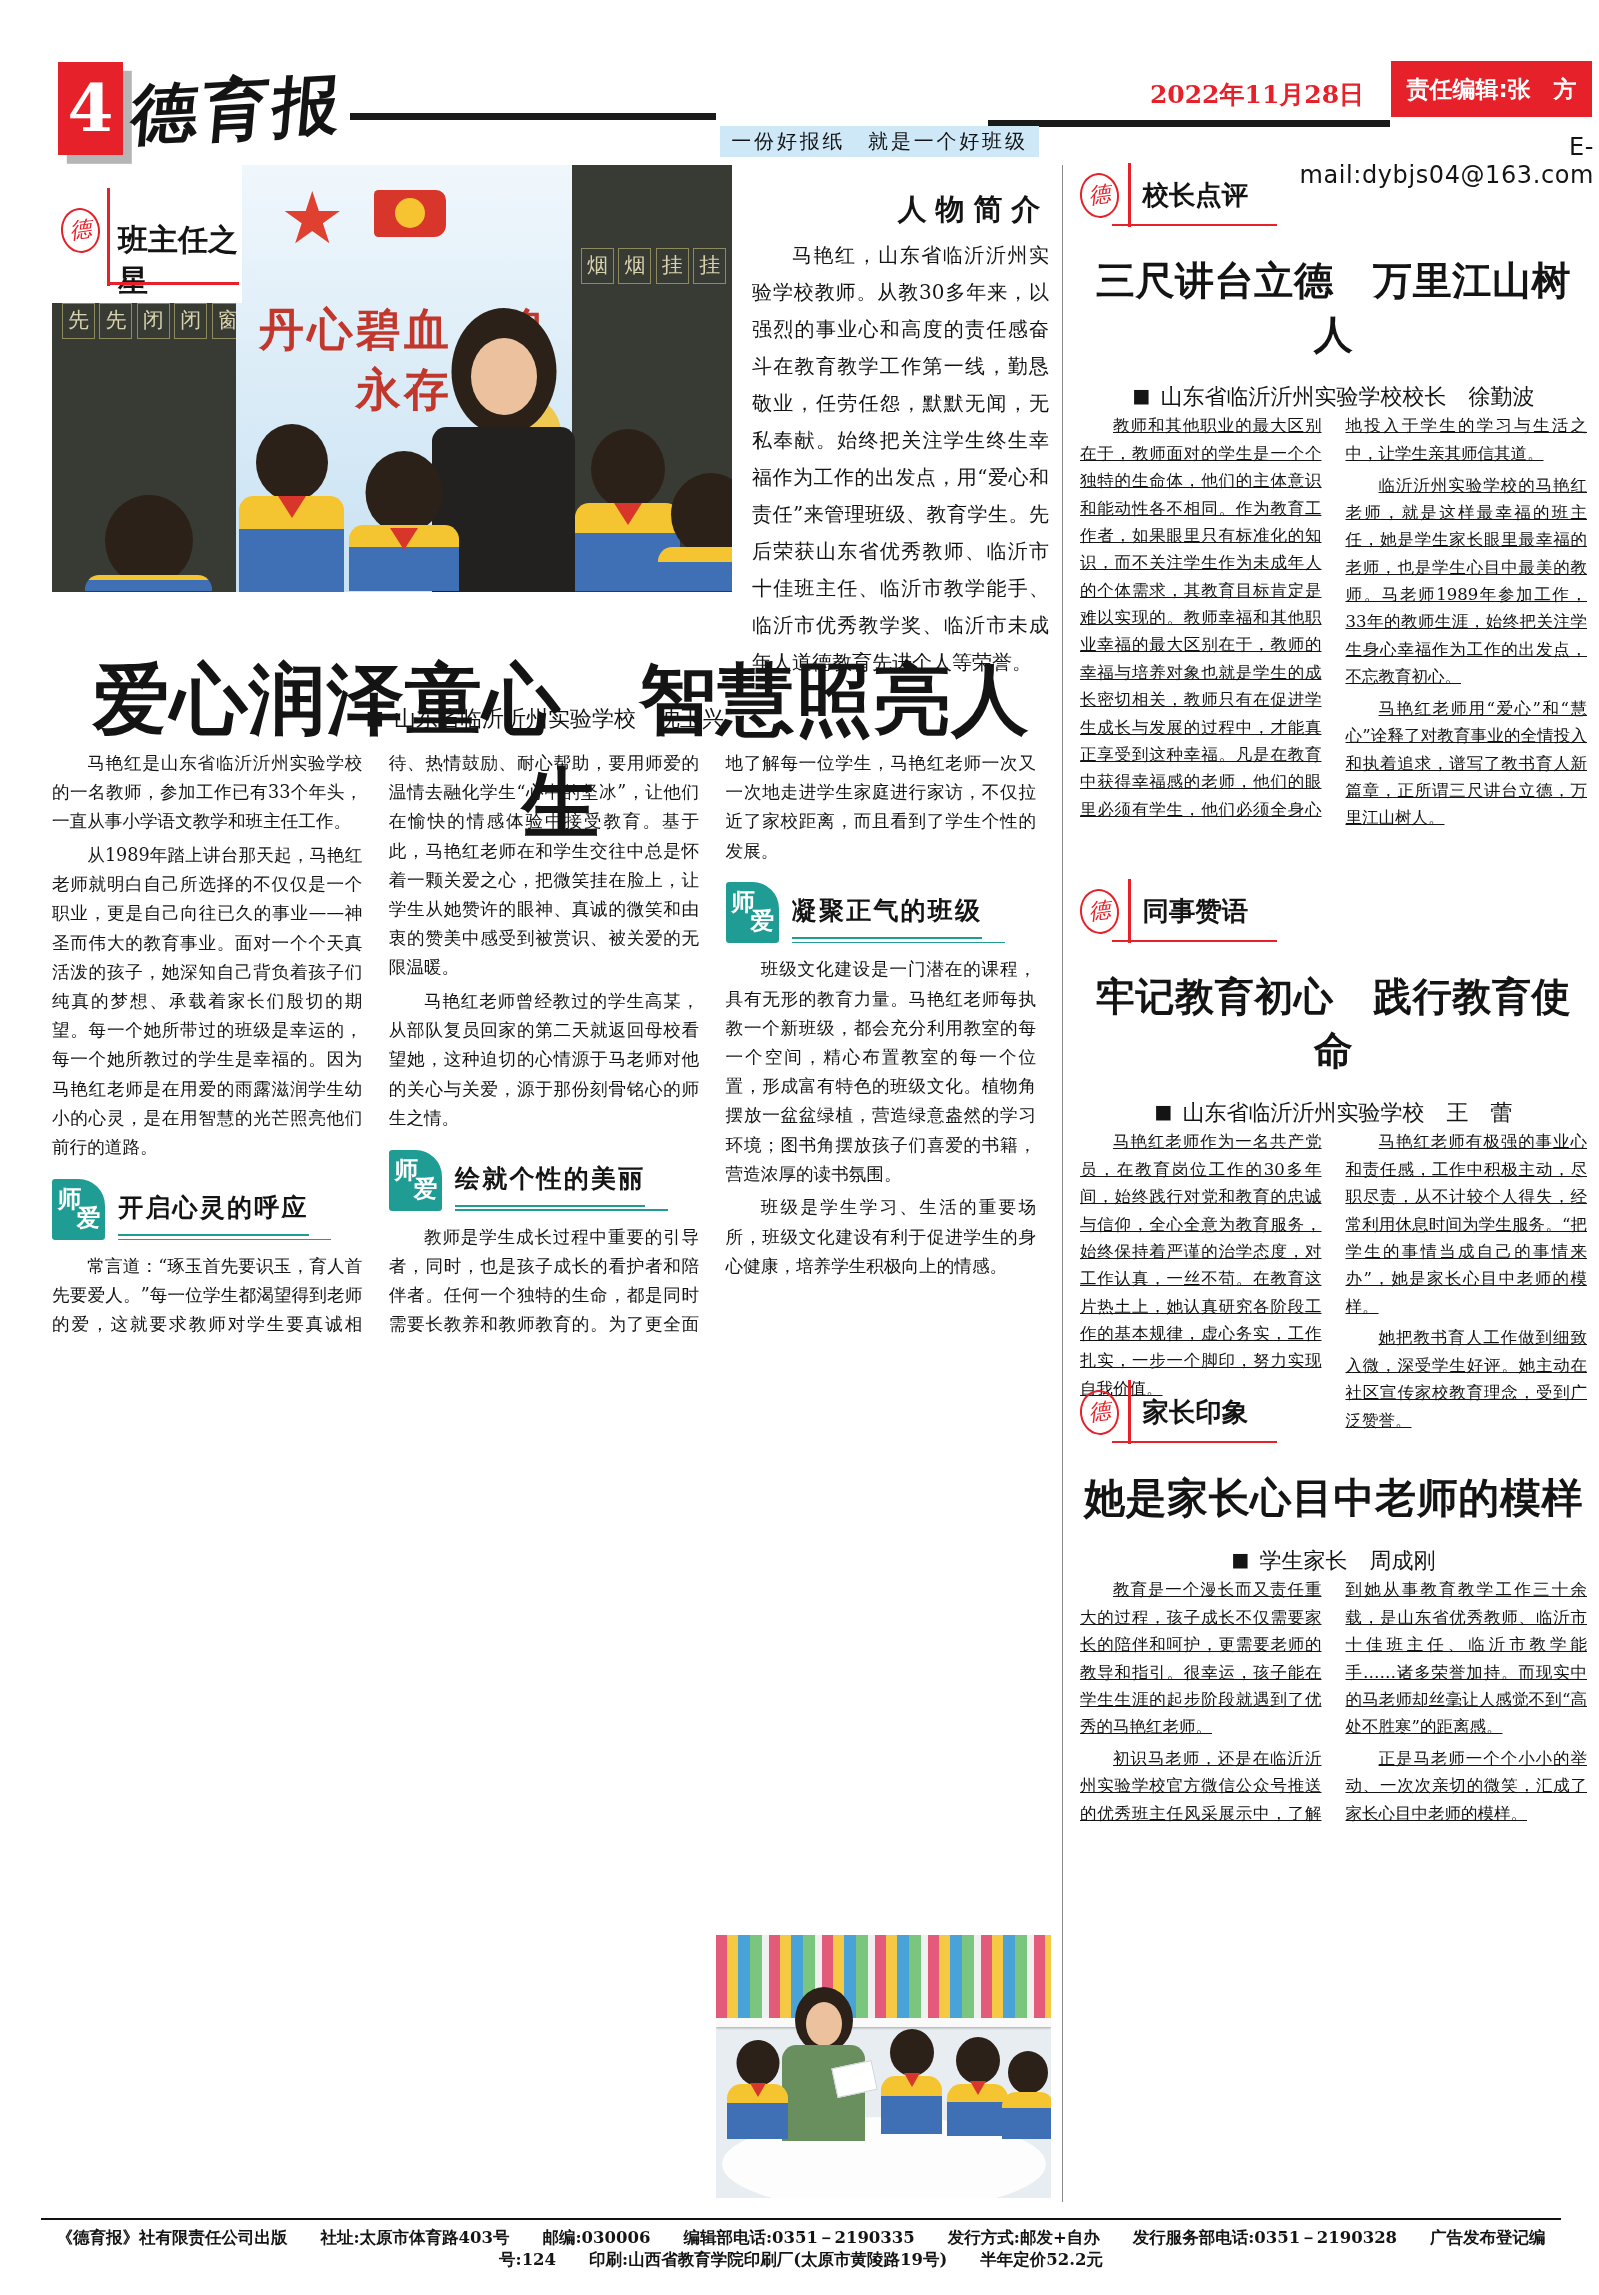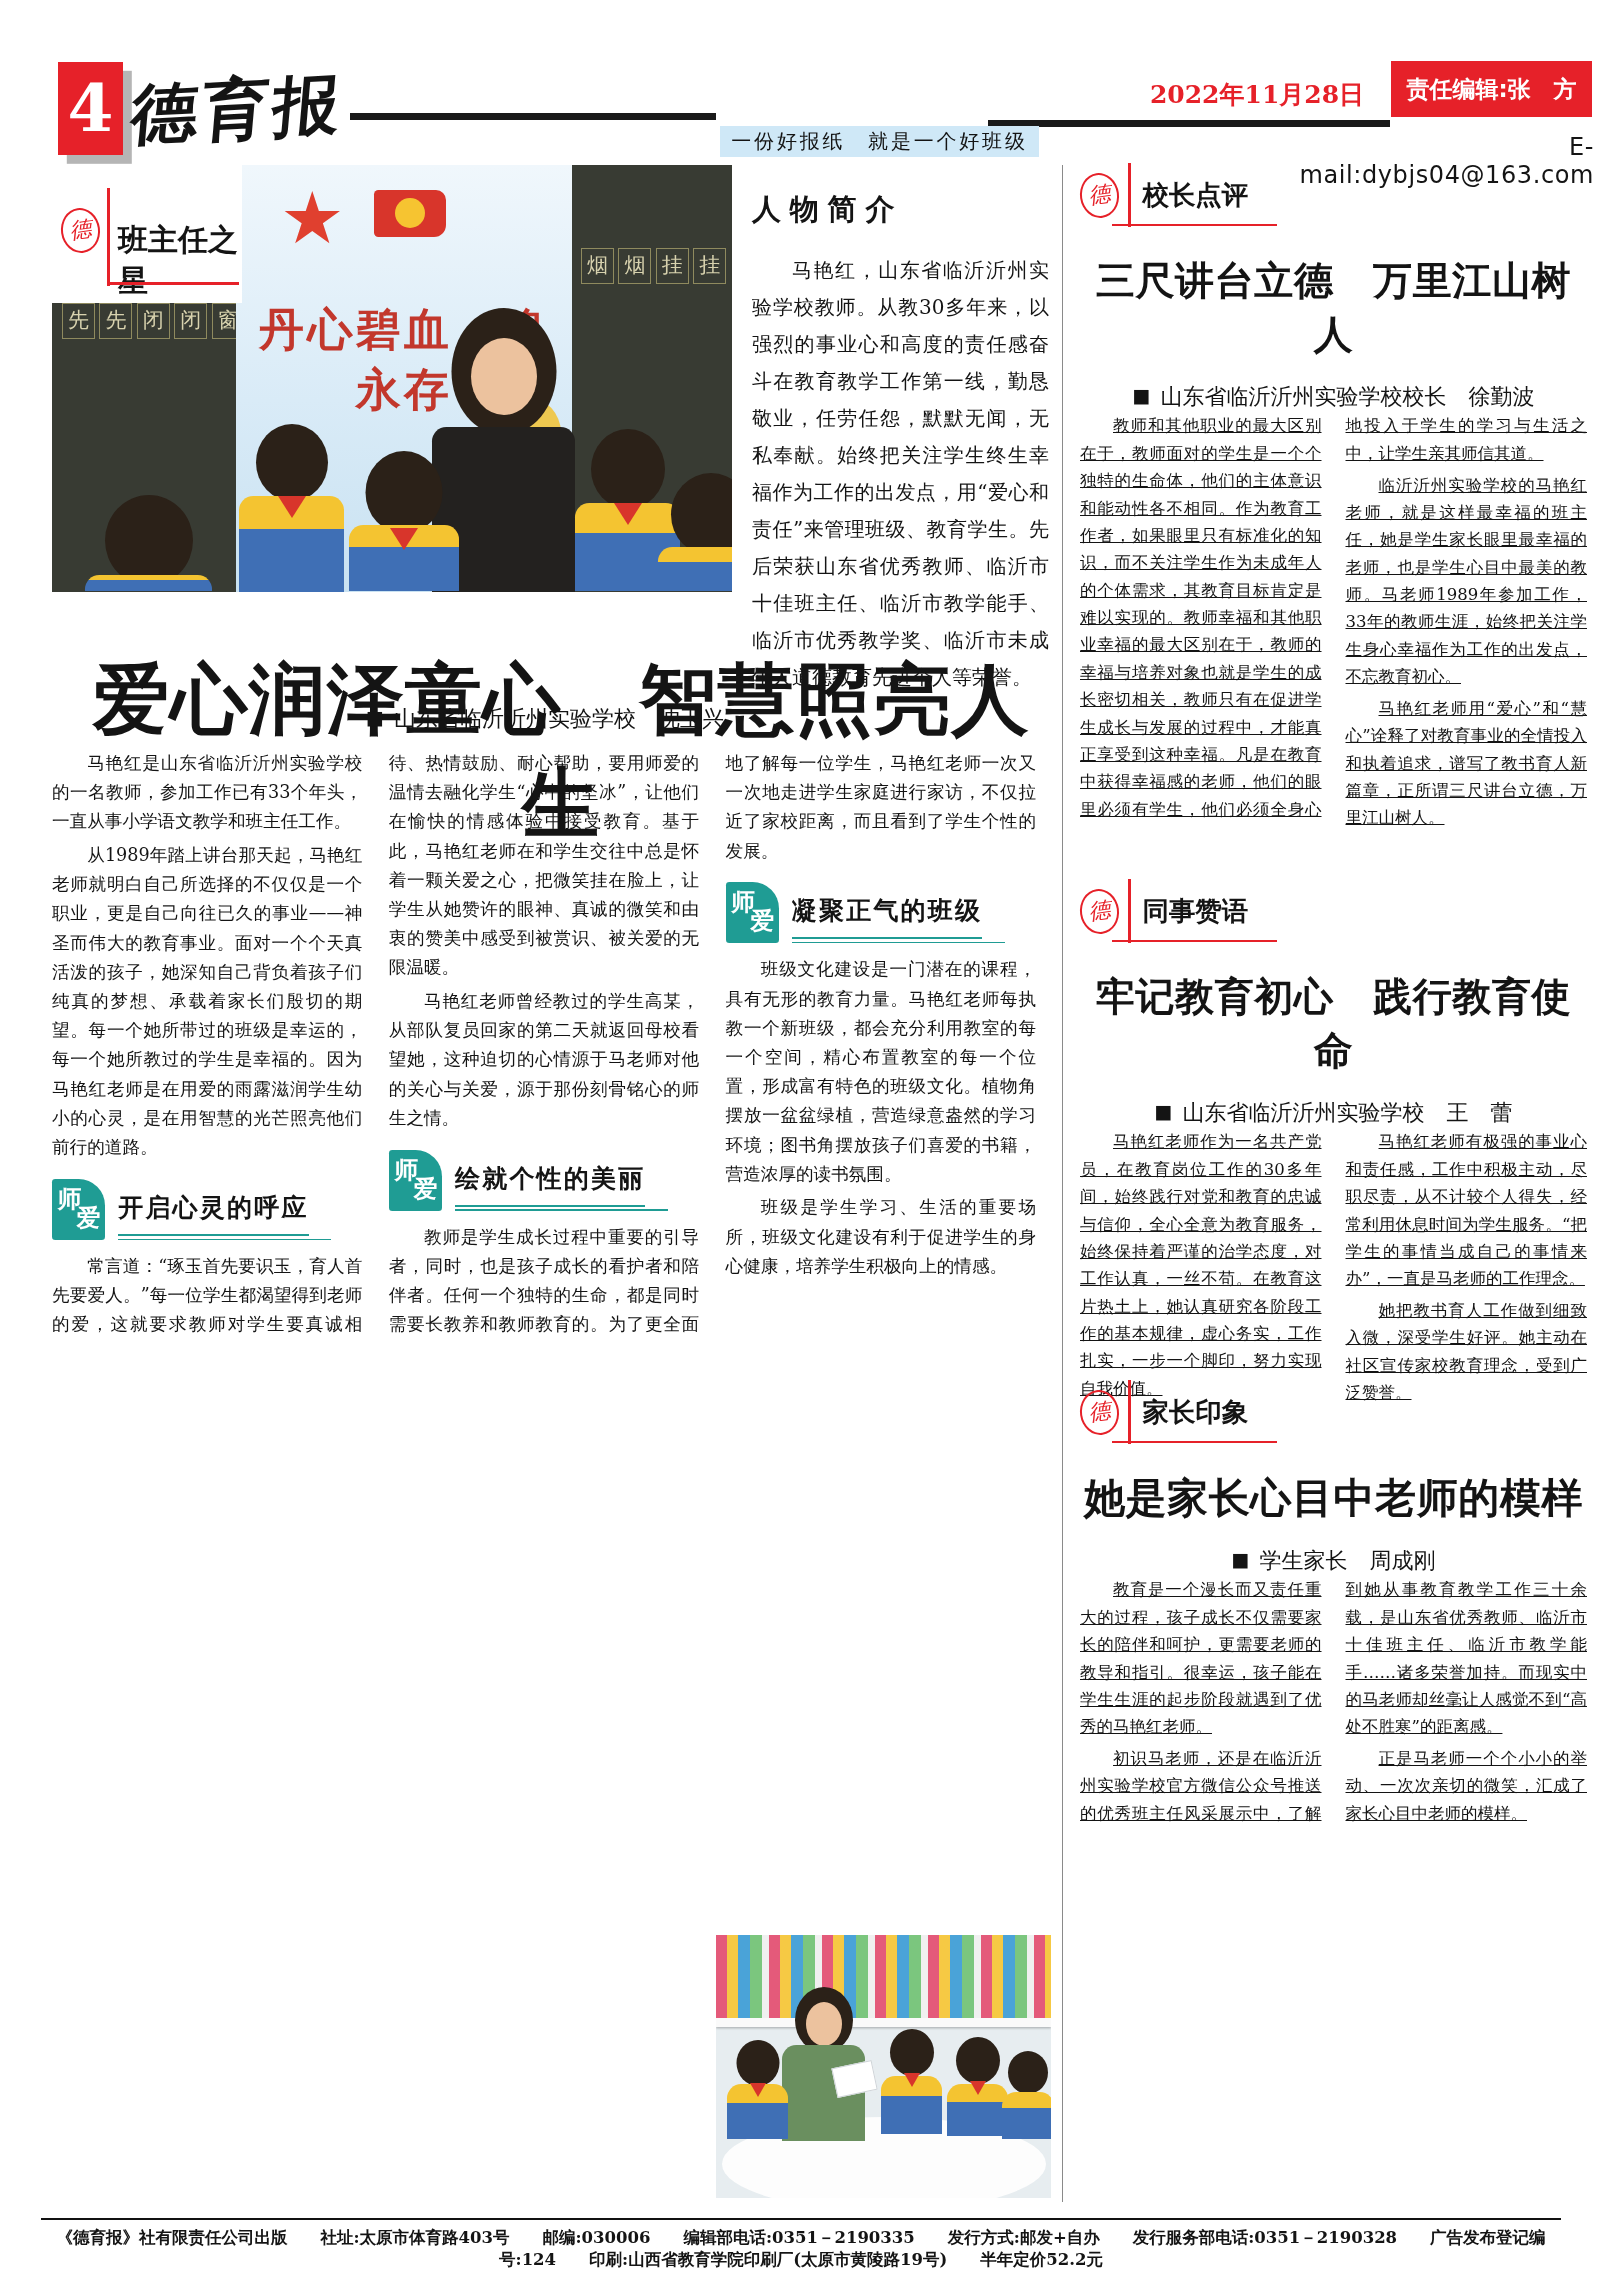--- a/index.html
+++ b/index.html
@@ -59,21 +59,21 @@
   .fig .head{position:absolute;left:50%;transform:translateX(-50%);top:0;border-radius:50%;background:#2b2118;}
   .fig .body{position:absolute;left:0;bottom:0;width:100%;border-radius:14.3px 14.3px 0 0;}
   .fig .scarf{position:absolute;left:50%;transform:translateX(-50%);width:0;height:0;
               border-left:14.3px solid transparent;border-right:14.3px solid transparent;border-top:22px solid #d8352b;}
   .stu .body{background:linear-gradient(180deg,#f4c431 0 34%,#3f6fb5 34% 100%);}
   .teach .body{background:#23211f;}
   .teach .face,.stu .face{position:absolute;left:50%;transform:translateX(-50%);border-radius:50%;background:#ecc29e;}
 
   
   .profile{position:absolute;left:752px;top:190px;width:297px;}
-  .profile-title{font-size:29px;font-weight:bold;letter-spacing:8.8px;margin-bottom:22px;}
+  .profile-title{font-size:29px;font-weight:bold;letter-spacing:8.8px;margin-bottom:7px;text-align:right;}
   .profile-text{font-size:20px;line-height:1.85;text-align:justify;text-indent:2em;}
 
   
   .main-headline{position:absolute;left:68px;top:597px;width:986px;text-align:center;
                  font-size:77px;font-weight:bold;letter-spacing:1.1px;}
   .byline{font-size:22px;text-align:center;}
   .bl-marker{display:inline-block;margin-right:10px;font-size:19px;position:relative;top:-2.2px;}
   .main-byline{position:absolute;left:52px;top:704px;width:986px;}
   .art-body{position:absolute;left:52px;top:749px;width:984px;column-count:3;column-gap:26.4px;
             font-size:17.6px;line-height:1.66;text-align:justify;}
@@ -265,21 +265,21 @@
       <span class="vline"></span>
       <span class="lbl sans">同事赞语</span>
       <span class="hline"></span>
     </div>
     <h2 class="rail-headline sans">牢记教育初心　践行教育使命</h2>
     <div class="byline rail-byline">
       <span class="bl-marker">■</span><span>山东省临沂沂州实验学校　王　蕾</span>
     </div>
     <div class="rail-body">
         <p class="para">马艳红老师作为一名共产党员，在教育岗位工作的30多年间，始终践行对党和教育的忠诚与信仰，全心全意为教育服务，始终保持着严谨的治学态度，对工作认真，一丝不苟。在教育这片热土上，她认真研究各阶段工作的基本规律，虚心务实，工作扎实，一步一个脚印，努力实现自我价值。</p>
-        <p class="para">马艳红老师有极强的事业心和责任感，工作中积极主动，尽职尽责，从不计较个人得失，经常利用休息时间为学生服务。“把学生的事情当成自己的事情来办”，一直是马老师的工作理念。</p>
+        <p class="para">马艳红老师有极强的事业心和责任感，工作中积极主动，尽职尽责，从不计较个人得失，经常利用休息时间为学生服务。“把学生的事情当成自己的事情来办”，她是家长心目中老师的模样。</p>
         <p class="para">她把教书育人工作做到细致入微，深受学生好评。她主动在社区宣传家校教育理念，受到广泛赞誉。</p>
       </div>
   </section>
 
   <section class="rail-sec" style="top:1379px;">
     <div class="sec-badge">
       <span class="seal">德</span>
       <span class="vline"></span>
       <span class="lbl sans">家长印象</span>
       <span class="hline"></span>

